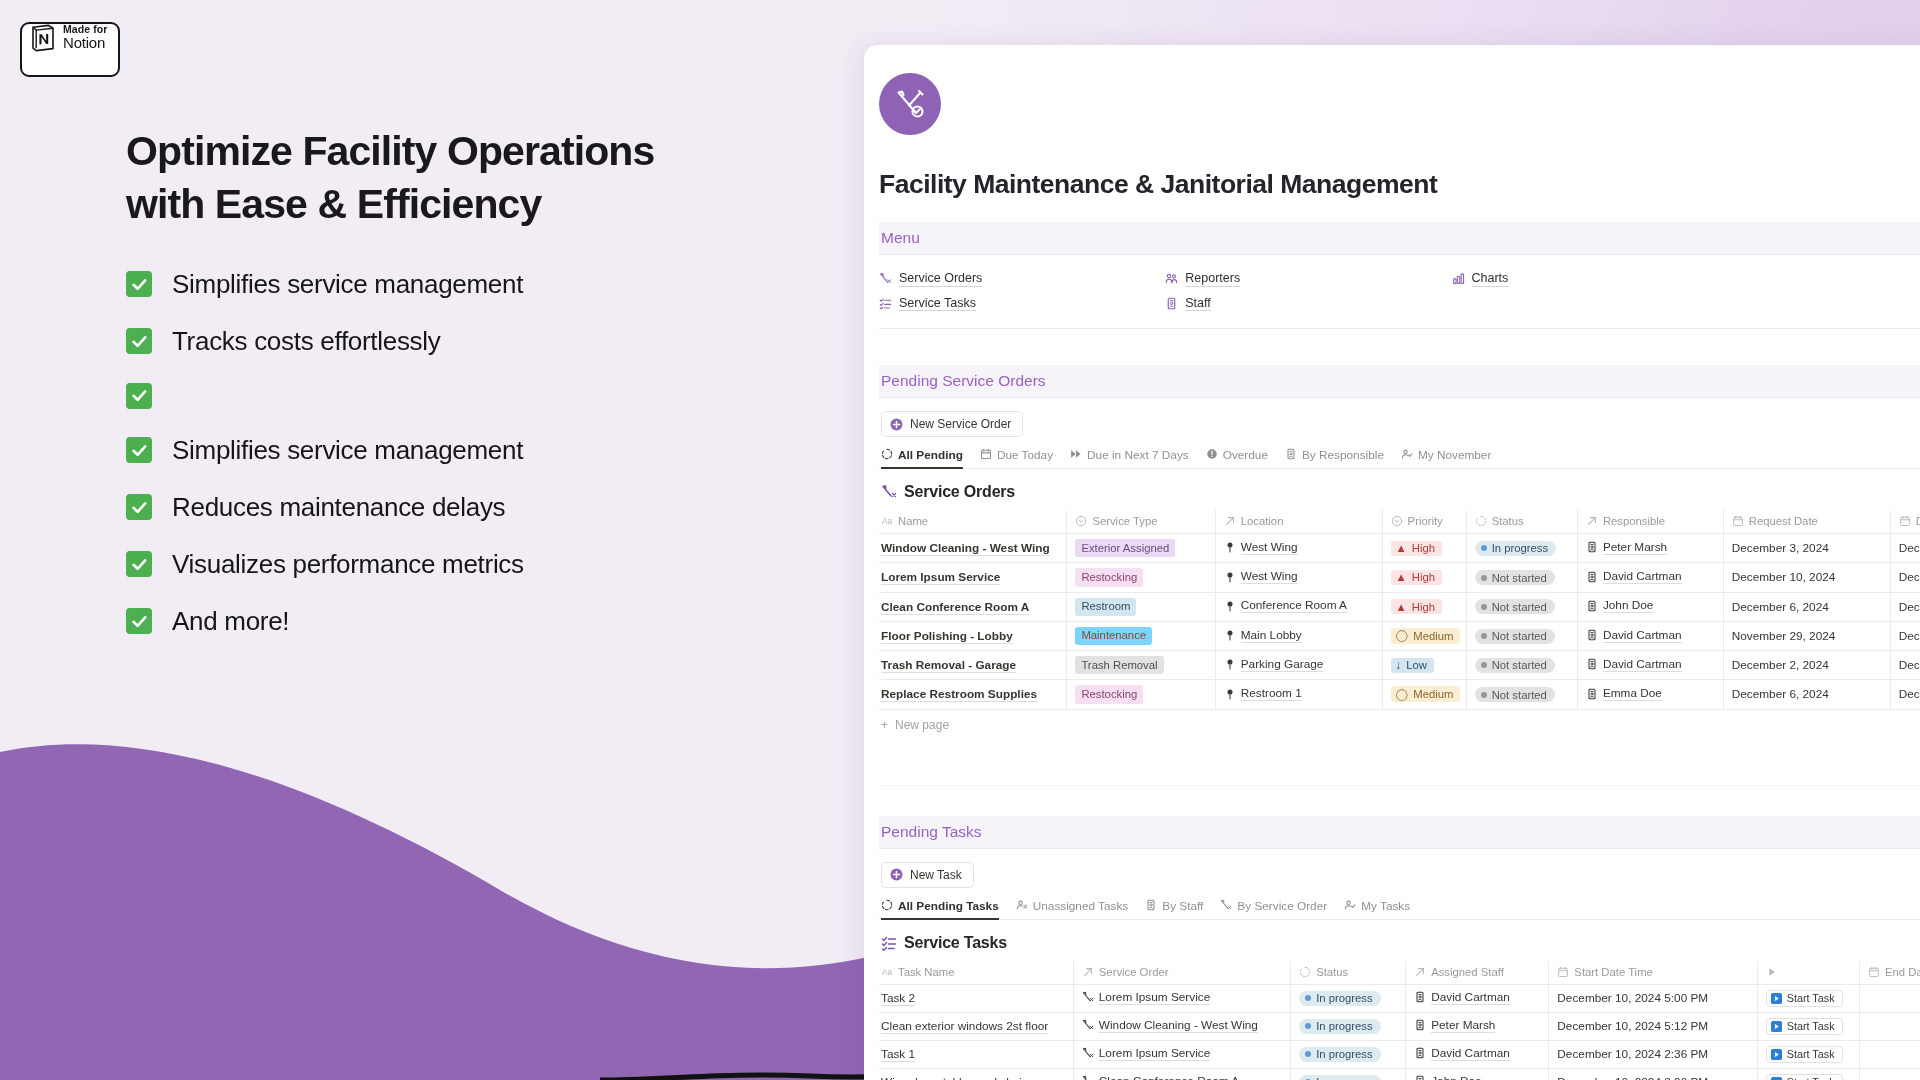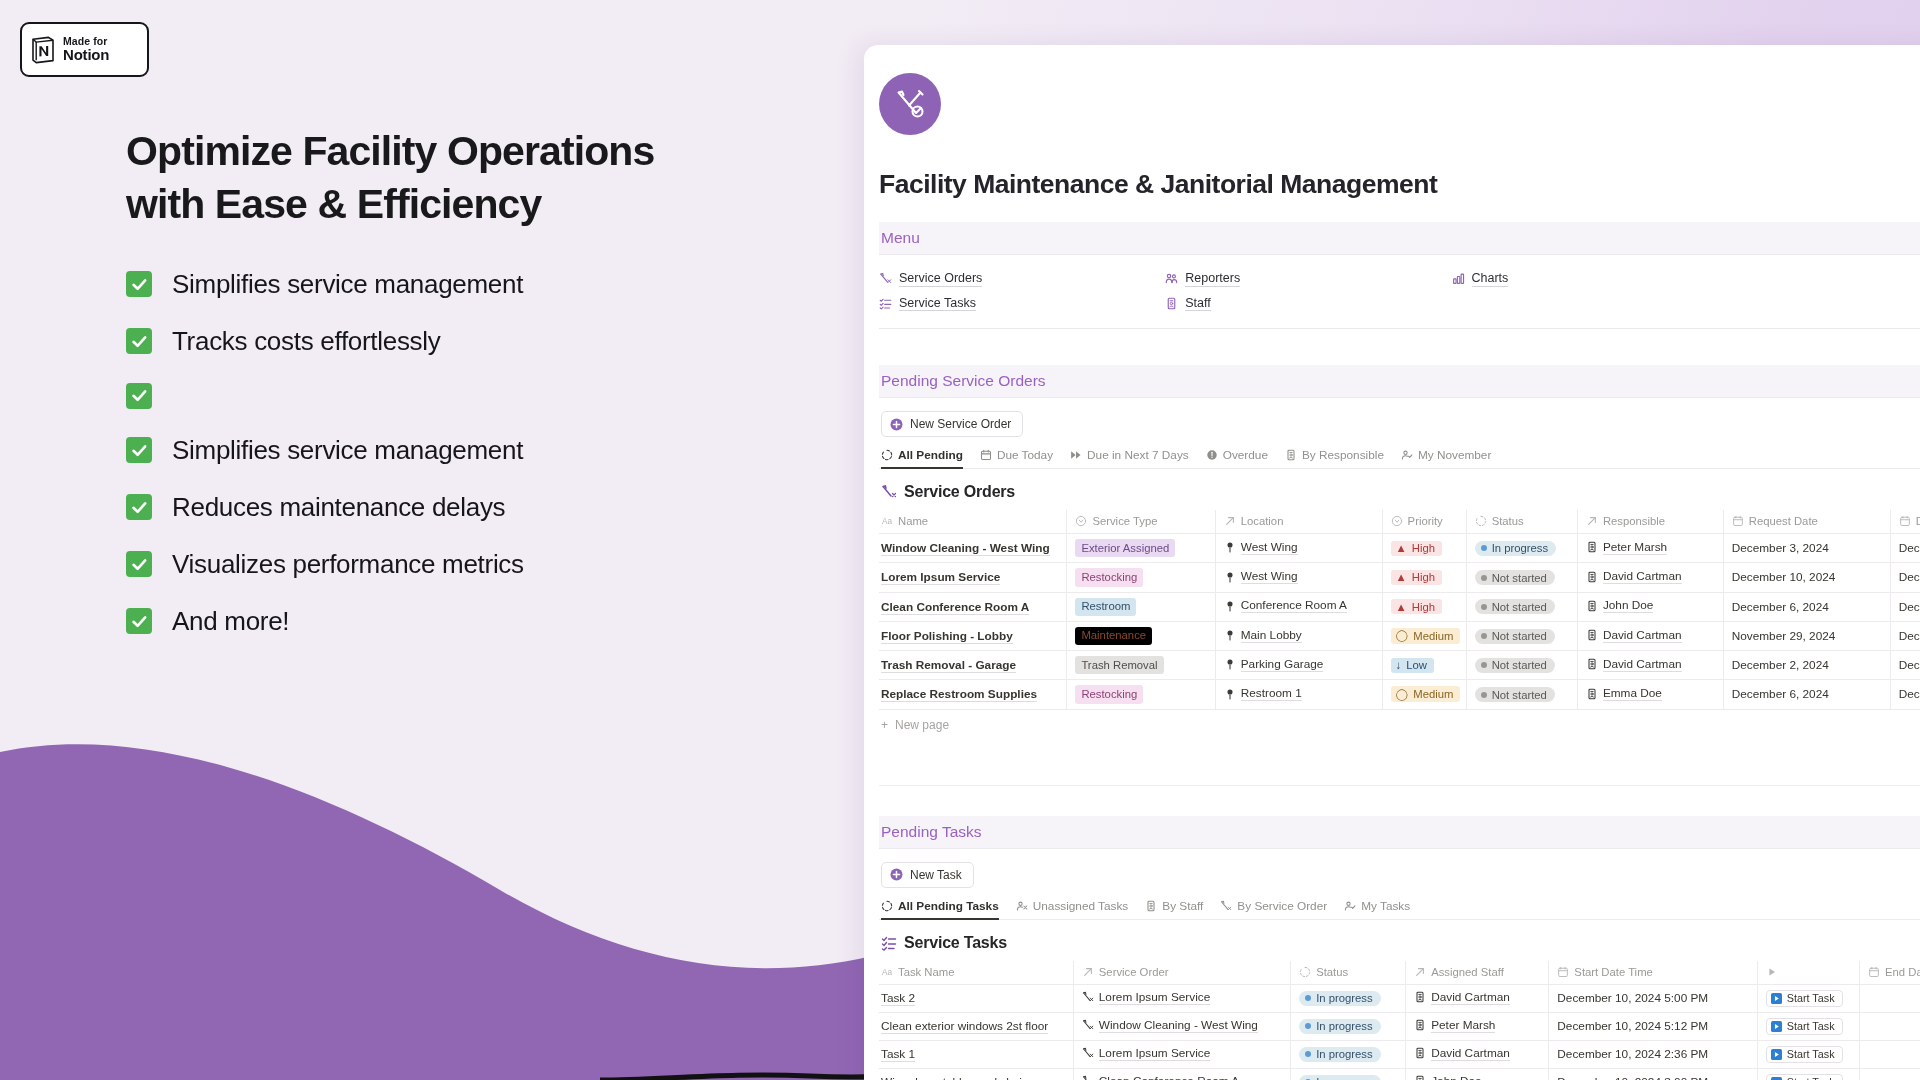--- a/index.html
+++ b/index.html
@@ -17,28 +17,28 @@
   #curve-svg { left: 600px; bottom: 0; width: 560px; height: 300px; }
   #right-glow {
     position: absolute; right: 0; top: 0; width: 980px; height: 1080px;
     background: linear-gradient(110deg, rgba(242,236,245,0) 0%, rgba(232,219,241,0.75) 38%, rgba(226,209,238,0.95) 62%, rgba(224,205,237,1) 100%);
     pointer-events: none;
   }
 
   
   #notion-badge {
     position: absolute; left: 20px; top: 22px;
-    width: 129px; height: 55px;
+    width: 100px; height: 55px;
     background: #ffffff; border: 2px solid #16161a; border-radius: 9px;
-    display: flex; align-items: center; gap: 7px; padding: 0 8px;
+    display: flex; align-items: flex-start; gap: 7px; padding: 0 8px;
   }
   #notion-badge .nlogo { width: 26px; height: 28px; flex: 0 0 auto; }
   #notion-badge .ntext { line-height: 1.05; }
   #notion-badge .made { font-size: 10.5px; font-weight: 700; color: #16161a; letter-spacing: .1px; }
-  #notion-badge .notion { font-size: 15px; font-weight: 700; color: #16161a; letter-spacing: -.2px; }
+  #notion-badge .notion { font-size: 15px; font-weight: 400; color: #16161a; letter-spacing: -.2px; }
 
   
   #left-col { position: absolute; left: 126px; top: 125px; width: 720px; }
   #headline {
     font-size: 41px; font-weight: 800; color: #19191c;
     line-height: 1.3; letter-spacing: -0.9px; white-space: pre-line;
   }
   #benefits { margin-top: 37px; display: flex; flex-direction: column; gap: 26px; }
   .benefit { display: flex; align-items: center; gap: 20px; }
   .check {
@@ -101,21 +101,21 @@
   .new-btn {
     display: inline-flex; align-items: center; gap: 7px;
     border: 1px solid #e3e1e5; border-radius: 5px;
     padding: 5px 11px 5px 8px; font-size: 12px; color: #37352f;
     background: #fff;
   }
   .new-btn .plus { width: 13px; height: 13px; }
 
   .db-tabs { display: flex; align-items: flex-end; gap: 17px; border-bottom: 1px solid #ecebee; padding-left: 2px; }
   .db-tab {
-    display: flex; align-items: center; gap: 5px;
+    display: flex; gap: 5px;
     font-size: 11.8px; color: #90908c; padding-bottom: 6px;
     position: relative; white-space: nowrap;
   }
   .db-tab.active { color: #31302c; font-weight: 600; }
   .db-tab.active::after {
     content: ''; position: absolute; left: 0; right: 0; bottom: -1px; height: 2px; background: #37352f;
   }
   .db-tab .t-ico { width: 12px; height: 12px; flex: 0 0 auto; }
 
   .db-title { display: flex; align-items: center; gap: 7px; padding: 14px 0 9px 2px; }
@@ -563,21 +563,21 @@
                       <circle cx="8" cy="8" r="1.5" stroke-width="1.2"></circle>
                       <path d="M5.8 12 C6.2 10.9 9.8 10.9 10.2 12" stroke-width="1.2"></path>
                     </svg>
                     <span class="r-txt">John Doe</span>
                   </span></td>
      <td><span>December 6, 2024</span></td>
      <td><span>December 11,</span></td>
               </tr>
               <tr>
                 <td><span class="cell-name">Floor Polishing - Lobby</span></td>
-     <td><span class="pill" style="background:#000000;color:#8a4b28">Maintenance</span></td>
+     <td><span class="pill" style="background:#7dd3fc;color:#8a4b28">Maintenance</span></td>
      <td><span class="cell-rel">
                     <svg class="r-ico" viewBox="0 0 16 16" fill="none" stroke="#3c3b39" stroke-width="1.4" stroke-linecap="round" stroke-linejoin="round">
                       <path d="M8 14.5 V9.5"></path>
                       <circle cx="8" cy="5.3" r="3.4" fill="#3c3b39" stroke="none"></circle>
                     </svg>
                     <span class="r-txt">Main Lobby</span>
                   </span></td>
      <td><span class="ppill" style="background:#fbecd4;color:#8a6625">
                     <span>◯</span>
                     <span>Medium</span>

